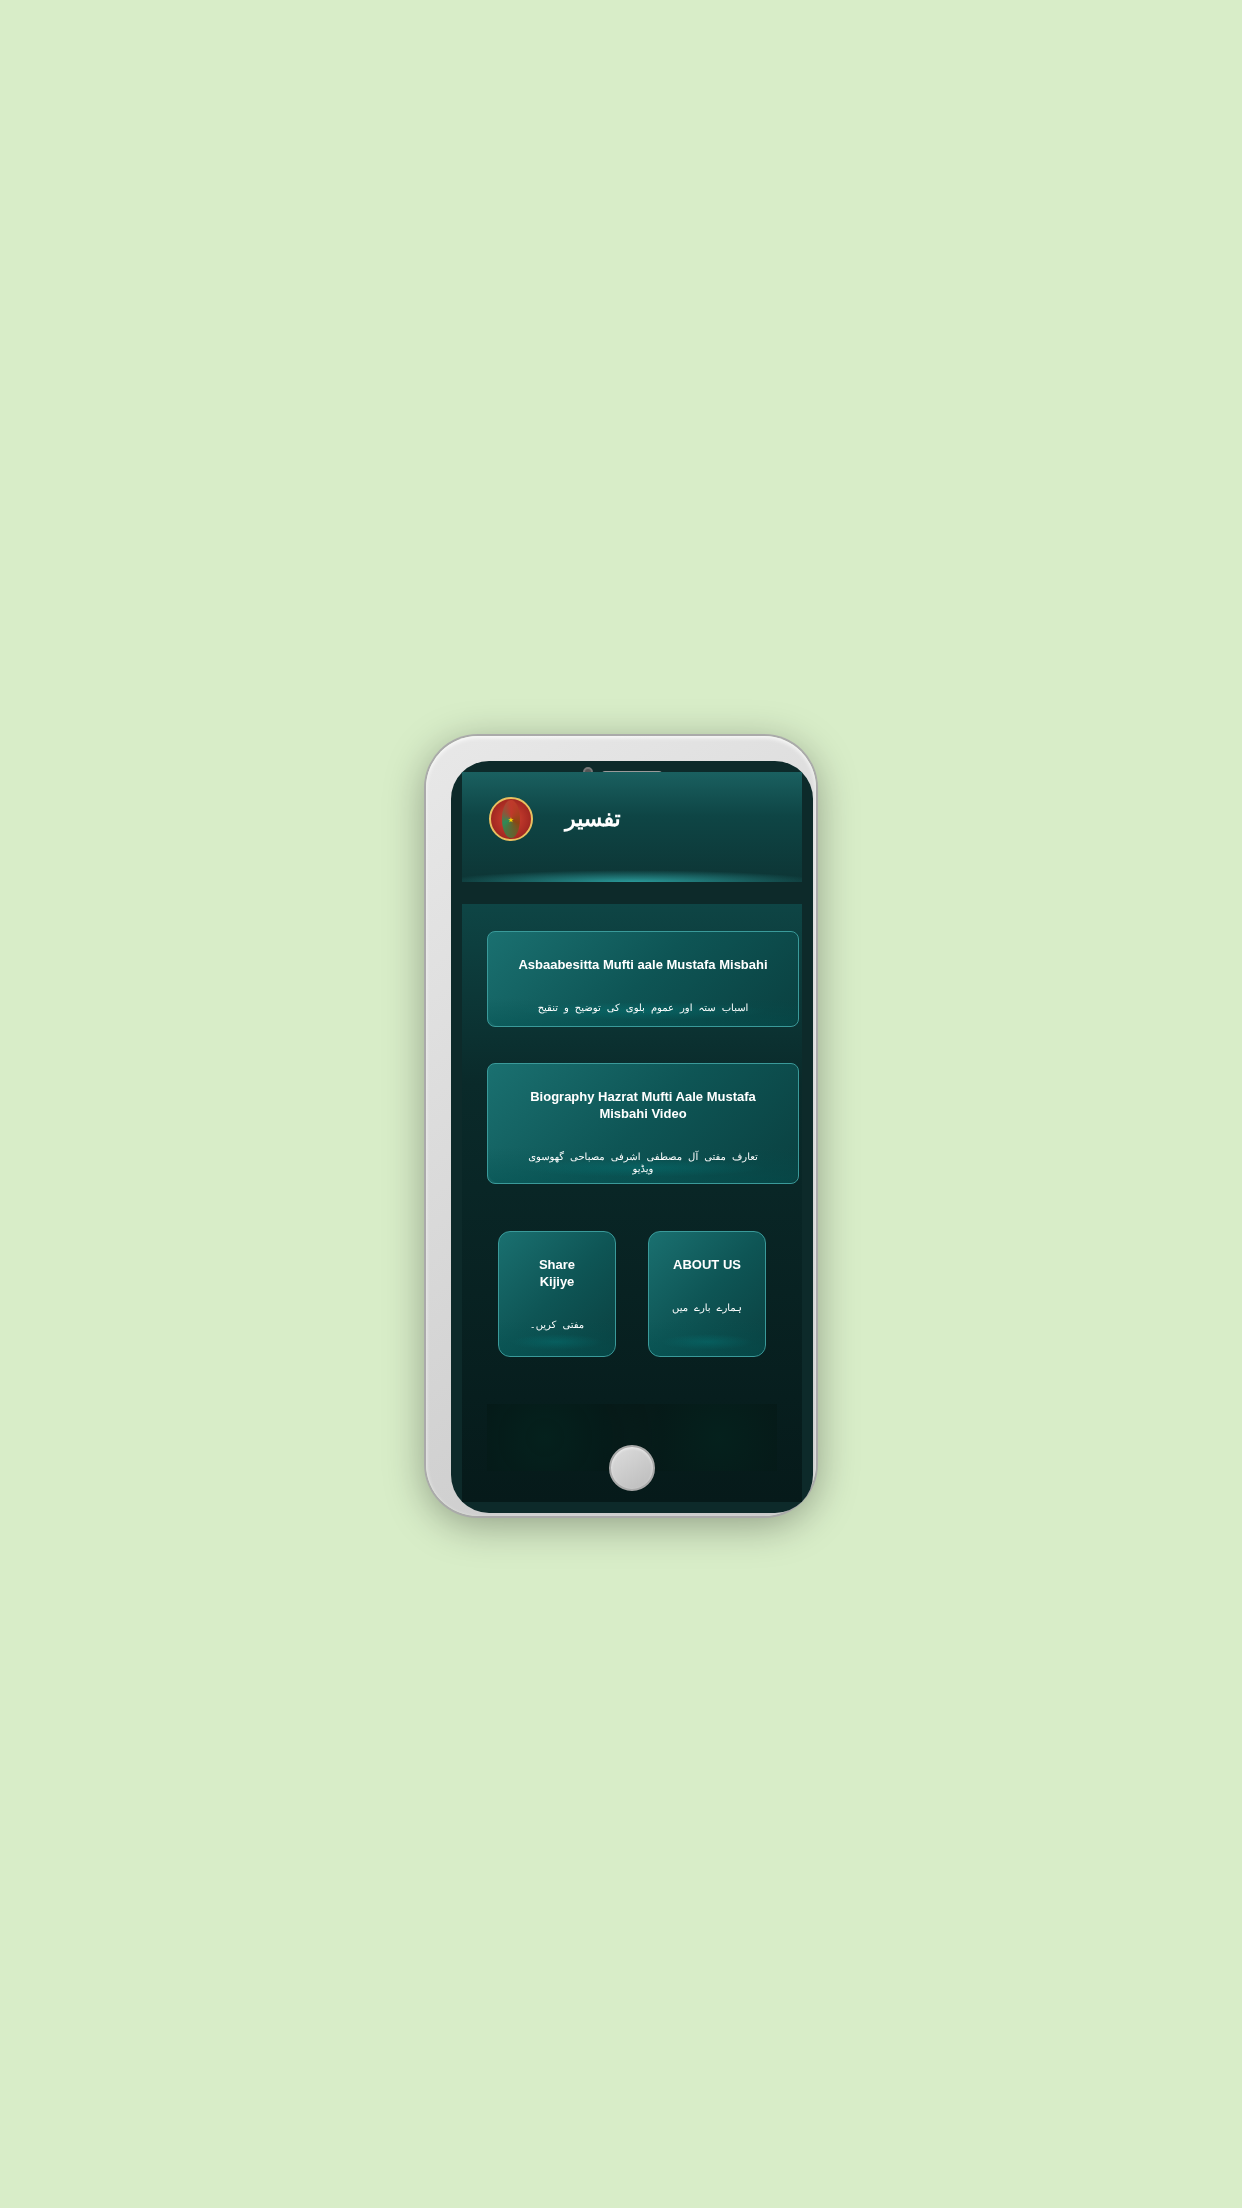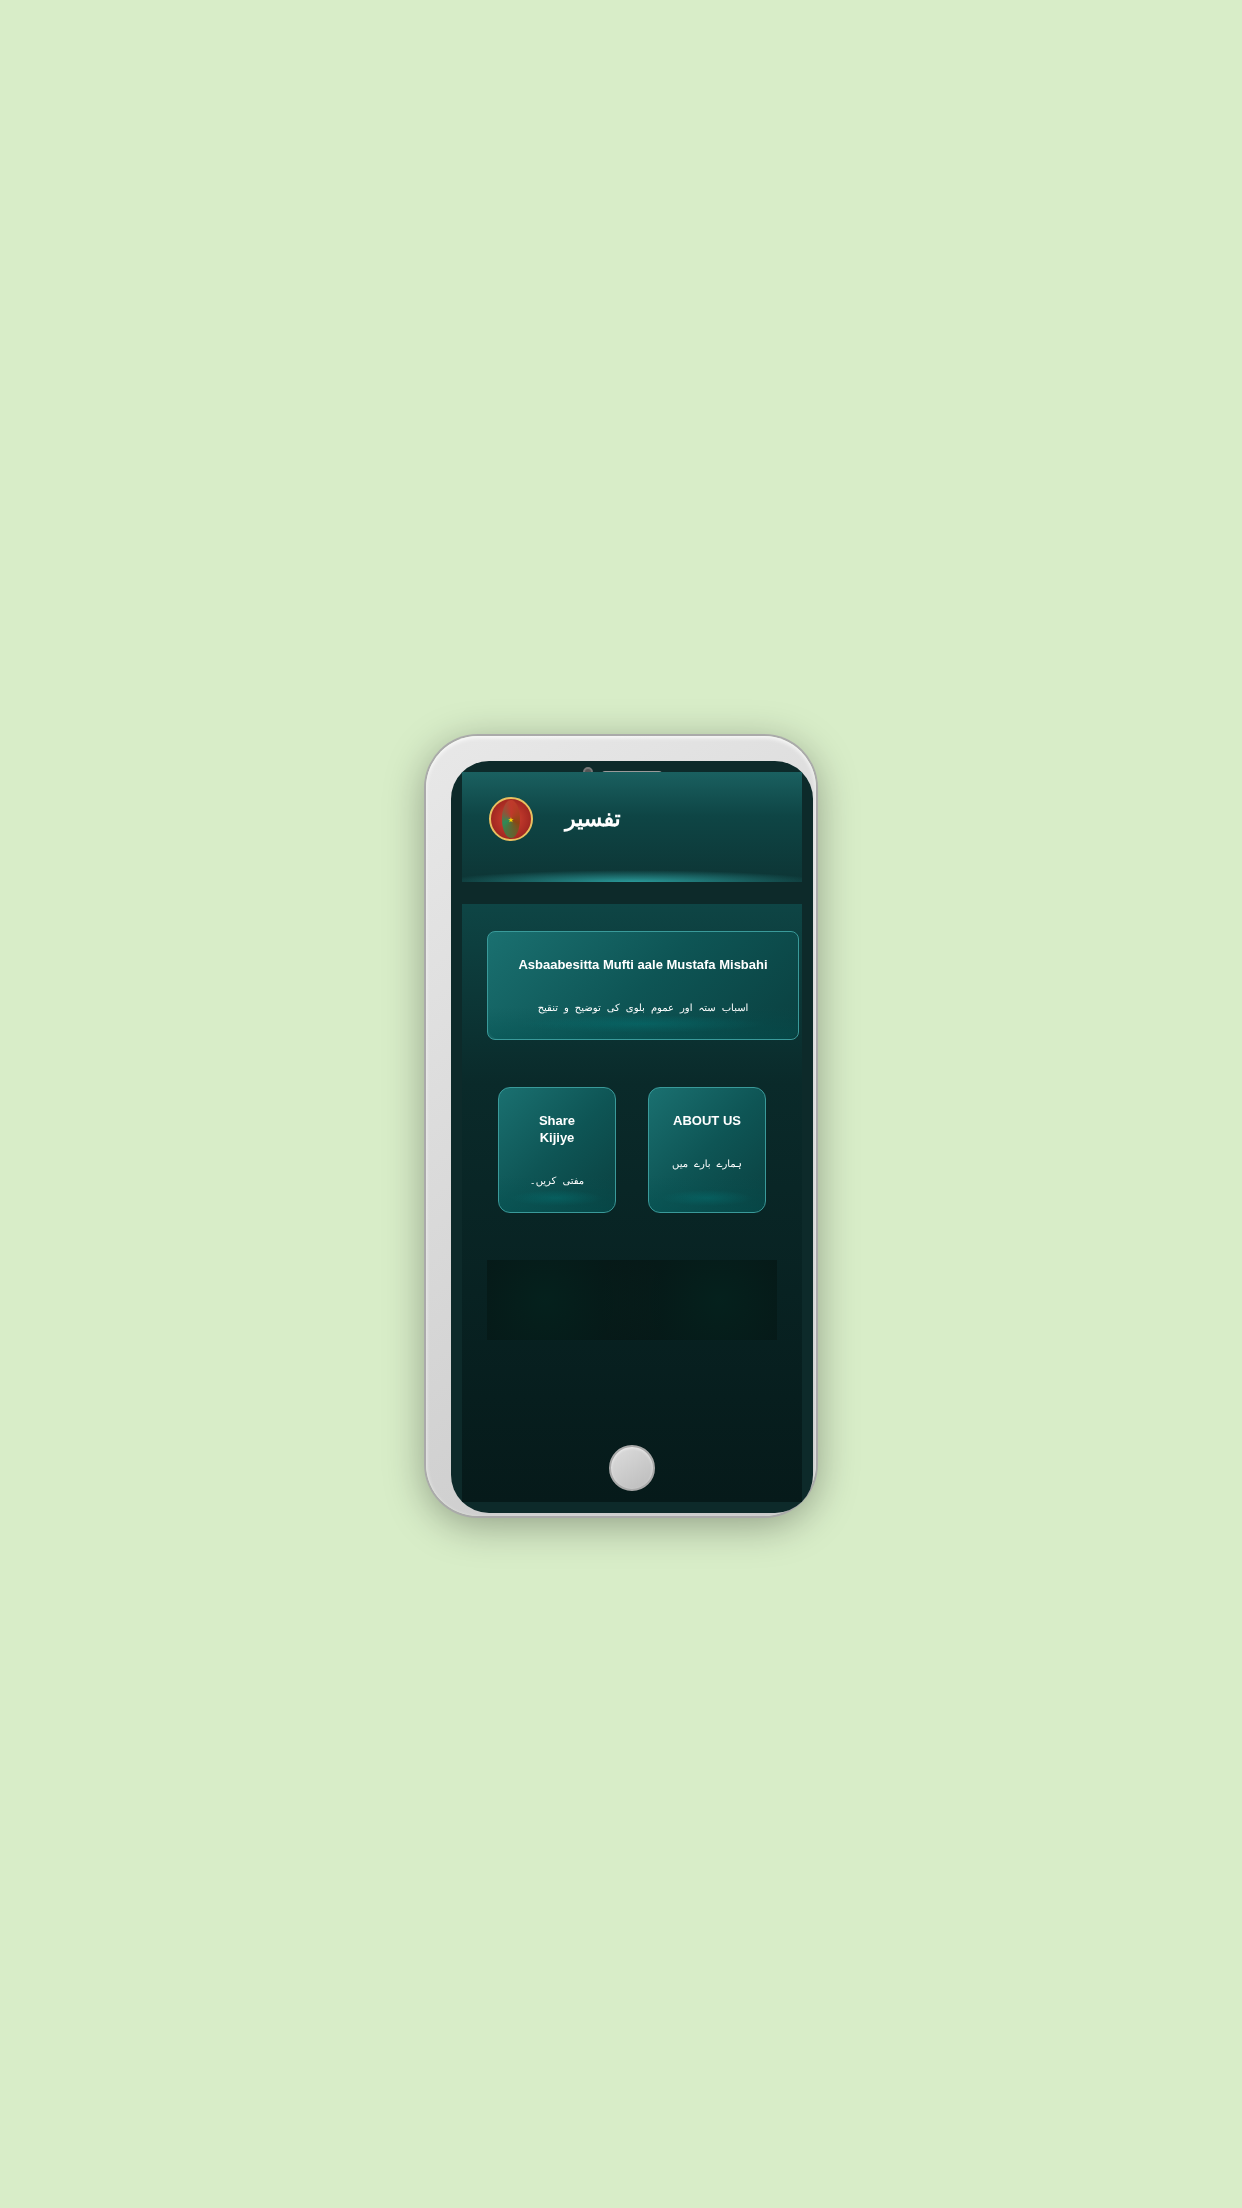--- a/index.html
+++ b/index.html
@@ -273,20 +273,24 @@
       <div class="header-title">تفسیر</div>
     </div>
 
     <div class="content">
 
       <div class="menu-btn-full">
         <div class="btn-en-text">Asbaabesitta Mufti aale Mustafa Misbahi</div>
         <div class="btn-ur-text">اسباب ستہ اور عموم بلوی کی توضیح و تنقیح</div>
       </div>
 
+      <div class="menu-btn-full">
+        <div class="btn-en-text">Biography Hazrat Mufti Aale Mustafa Misbahi Video</div>
+        <div class="btn-ur-text">تعارف مفتی آل مصطفی اشرفی مصباحی گھوسوی ویڈیو</div>
+      </div>
 
       <div class="btn-row">
         <div class="menu-btn-half">
           <div class="btn-en-text">Share Kijiye</div>
           <div class="btn-ur-text">مفتی کریں۔</div>
         </div>
         <div class="menu-btn-half">
           <div class="btn-en-text">ABOUT US</div>
           <div class="btn-ur-text">ہمارے بارے میں</div>
         </div>

